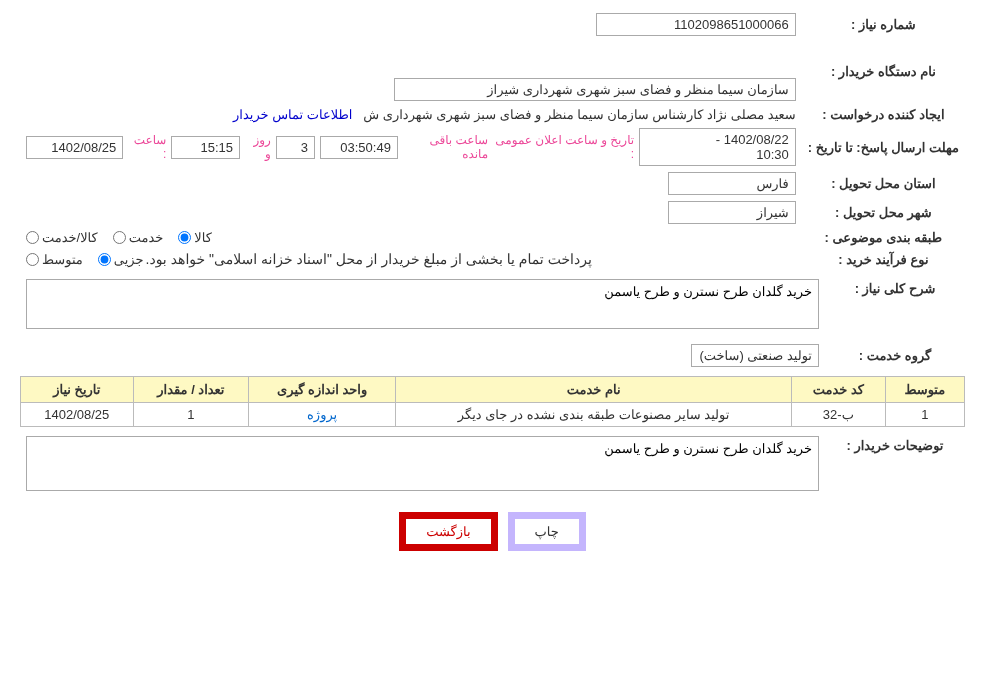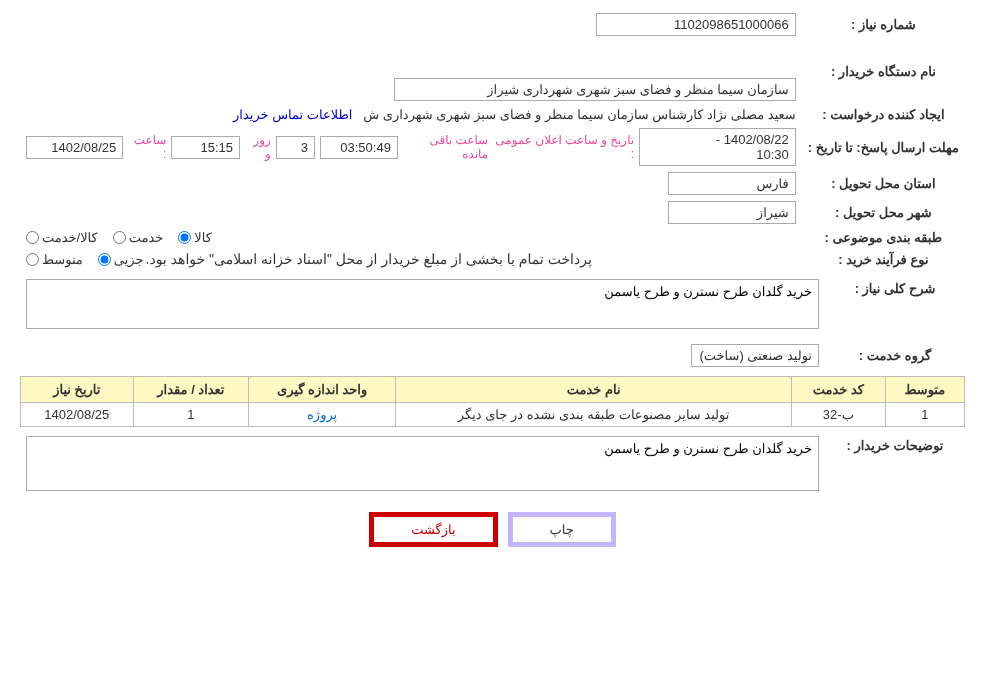--- a/index.html
+++ b/index.html
@@ -110,25 +110,25 @@
       resize: none;
     }
     .button-bar {
       text-align: center;
       margin: 15px 0 10px 0;
       display: flex;
       justify-content: center;
       gap: 10px;
     }
     .btn {
-      padding: 5px 37px;
+      padding: 5px 20px;
       font-size: 13px;
       font-family: Tahoma, Arial, sans-serif;
       cursor: pointer;
-      border: 5px solid #c4b5fd;
+      border: 7px solid #c4b5fd;
     }
     .btn-print {
       background: #fff;
       color: #333;
     }
     .btn-back {
       background: #fff;
       color: #c00;
       border-color: #c00;
     }

